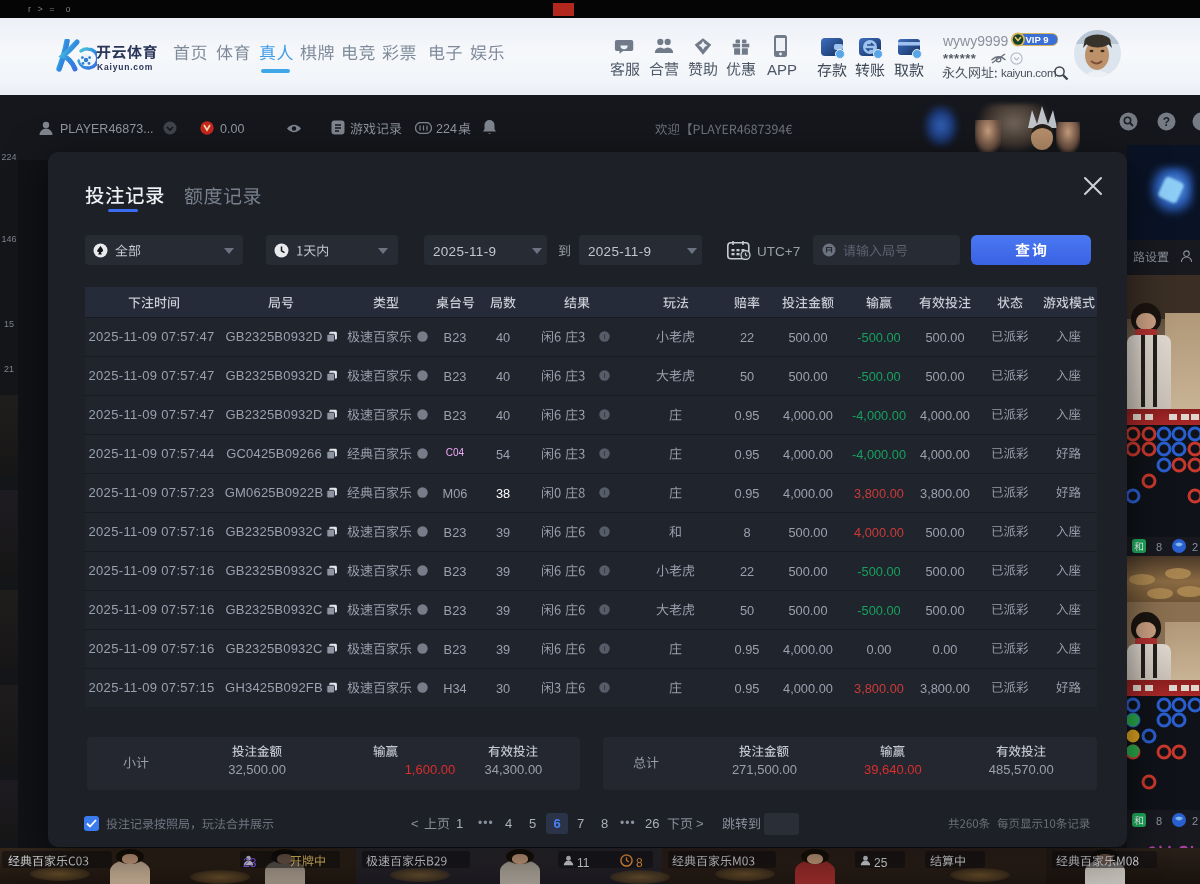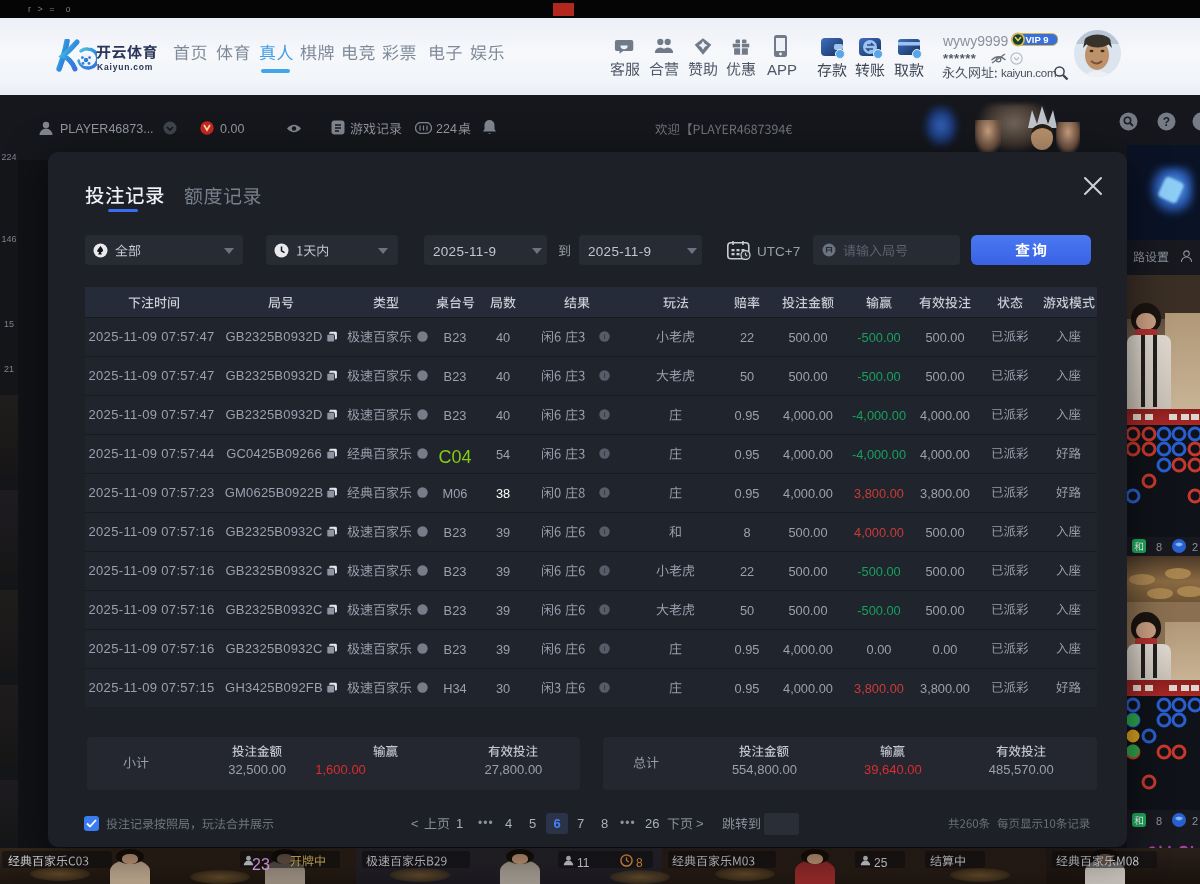--- a/index.html
+++ b/index.html
@@ -522,21 +522,21 @@
       <use href="#gr767e" x="2000"></use>
       <use href="#gr5bb6" x="3000"></use>
       <use href="#gr4e50" x="4000"></use>
       <use href="#gr43" x="5000"></use>
       <use href="#gr30" x="5638"></use>
       <use href="#gr33" x="6193"></use>
     </g>
   </svg><svg class="ab" style="left:243px;top:855px" width="11" height="11" viewBox="0 0 14 14">
     <circle cx="7" cy="4" r="3" fill="#cfd2d8"></circle>
     <path d="M1 13 a6 6 0 0 1 12 0 Z" fill="#cfd2d8"></path>
-  </svg><div style="position:absolute;left:252px;top:856px;font-size:16px;color:#f0abfc">23</div><svg style="position:absolute;left:290.0px;top:852.0px;overflow:visible" width="36.0" height="18.0">
+  </svg><div style="position:absolute;left:243px;top:856px;font-size:12px;color:#8b5cf6">23</div><svg style="position:absolute;left:290.0px;top:852.0px;overflow:visible" width="36.0" height="18.0">
     <g fill="#e8c364" transform="translate(0,13.4) scale(0.012000,-0.012000)">
       <use href="#gr5f00" x="0"></use>
       <use href="#gr724c" x="1000"></use>
       <use href="#gr4e2d" x="2000"></use>
     </g>
   </svg><svg style="position:absolute;left:366.0px;top:852.0px;overflow:visible" width="81.2" height="18.0">
     <g fill="#d8dade" transform="translate(0,13.4) scale(0.012000,-0.012000)">
       <use href="#gr6781" x="0"></use>
       <use href="#gr901f" x="1000"></use>
       <use href="#gr767e" x="2000"></use>
@@ -852,21 +852,21 @@
   </svg><svg style="position:absolute;left:346.5px;top:443.8px;overflow:visible" width="65.0" height="19.5">
     <g fill="#99a1ae" transform="translate(0,14.5) scale(0.013000,-0.013000)">
       <use href="#gr7ecf" x="0"></use>
       <use href="#gr5178" x="1000"></use>
       <use href="#gr767e" x="2000"></use>
       <use href="#gr5bb6" x="3000"></use>
       <use href="#gr4e50" x="4000"></use>
     </g>
   </svg><svg class="ab" style="left:417.0px;top:448.0px" width="11" height="11">
     <circle cx="5.5" cy="5.5" r="5.2" fill="#767d89"></circle>
-  </svg><div style="position:absolute;left:432.0px;top:446.5px;width:46px;text-align:center;font-size:18px;color:#84cc16">C04</div><div style="position:absolute;left:478.0px;top:446.5px;width:50px;text-align:center;font-size:12.8px;color:#99a1ae">54</div><svg style="position:absolute;left:541.3px;top:443.8px;overflow:visible" width="44.3" height="19.5">
+  </svg><div style="position:absolute;left:432.0px;top:446.5px;width:46px;text-align:center;font-size:10px;color:#f0abfc">C04</div><div style="position:absolute;left:478.0px;top:446.5px;width:50px;text-align:center;font-size:12.8px;color:#99a1ae">54</div><svg style="position:absolute;left:541.3px;top:443.8px;overflow:visible" width="44.3" height="19.5">
     <g fill="#99a1ae" transform="translate(0,14.5) scale(0.013000,-0.013000)">
       <use href="#gr95f2" x="0"></use>
       <use href="#gr36" x="1000"></use>
       <use href="#gr5e84" x="1855"></use>
       <use href="#gr33" x="2855"></use>
     </g>
   </svg><svg class="ab" style="left:598.5px;top:448.0px" width="11" height="11">
     <circle cx="5.5" cy="5.5" r="5.2" fill="#565d69"></circle>
     <text x="5.5" y="8" font-size="7" fill="#20242d" text-anchor="middle" font-family="Liberation Sans">i</text>
   </svg><svg style="position:absolute;left:669.0px;top:443.8px;overflow:visible" width="13.0" height="19.5">
@@ -1126,40 +1126,40 @@
       <use href="#gm6295" x="0"></use>
       <use href="#gm6ce8" x="1000"></use>
       <use href="#gm91d1" x="2000"></use>
       <use href="#gm989d" x="3000"></use>
     </g>
   </svg><div style="position:absolute;left:187.08499999999998px;top:762px;width:140px;text-align:center;font-size:13px;color:#9aa0ab">32,500.00</div><svg style="position:absolute;left:372.8px;top:741.6px;overflow:visible" width="25.0" height="18.8">
     <g fill="#c3c7cf" transform="translate(0,13.9) scale(0.012500,-0.012500)">
       <use href="#gm8f93" x="0"></use>
       <use href="#gm8d62" x="1000"></use>
     </g>
-  </svg><div style="position:absolute;left:315.265px;top:762px;width:140px;text-align:left;font-size:13px;color:#d92e2e">1,600.00</div><svg style="position:absolute;left:488.4px;top:741.6px;overflow:visible" width="50.0" height="18.8">
+  </svg><div style="position:absolute;left:315.265px;top:762px;width:140px;text-align:right;font-size:13px;color:#d92e2e">1,600.00</div><svg style="position:absolute;left:488.4px;top:741.6px;overflow:visible" width="50.0" height="18.8">
     <g fill="#c3c7cf" transform="translate(0,13.9) scale(0.012500,-0.012500)">
       <use href="#gm6709" x="0"></use>
       <use href="#gm6548" x="1000"></use>
       <use href="#gm6295" x="2000"></use>
       <use href="#gm6ce8" x="3000"></use>
     </g>
-  </svg><div style="position:absolute;left:443.44499999999994px;top:762px;width:140px;text-align:center;font-size:13px;color:#9aa0ab">27,800.00</div><div style="position:absolute;left:603px;top:737px;width:494px;height:53px;background:#24272f;border-radius:4px"></div><svg style="position:absolute;left:633.0px;top:753.2px;overflow:visible" width="26.0" height="19.5">
+  </svg><div style="position:absolute;left:443.44499999999994px;top:762px;width:140px;text-align:center;font-size:13px;color:#9aa0ab">34,300.00</div><div style="position:absolute;left:603px;top:737px;width:494px;height:53px;background:#24272f;border-radius:4px"></div><svg style="position:absolute;left:633.0px;top:753.2px;overflow:visible" width="26.0" height="19.5">
     <g fill="#9aa0ab" transform="translate(0,14.5) scale(0.013000,-0.013000)">
       <use href="#gr603b" x="0"></use>
       <use href="#gr8ba1" x="1000"></use>
     </g>
   </svg><svg style="position:absolute;left:739.4px;top:741.6px;overflow:visible" width="50.0" height="18.8">
     <g fill="#c3c7cf" transform="translate(0,13.9) scale(0.012500,-0.012500)">
       <use href="#gm6295" x="0"></use>
       <use href="#gm6ce8" x="1000"></use>
       <use href="#gm91d1" x="2000"></use>
       <use href="#gm989d" x="3000"></use>
     </g>
-  </svg><div style="position:absolute;left:694.43px;top:762px;width:140px;text-align:center;font-size:13px;color:#9aa0ab">554,800.00</div><svg style="position:absolute;left:880.4px;top:741.6px;overflow:visible" width="25.0" height="18.8">
+  </svg><div style="position:absolute;left:694.43px;top:762px;width:140px;text-align:center;font-size:13px;color:#9aa0ab">271,500.00</div><svg style="position:absolute;left:880.4px;top:741.6px;overflow:visible" width="25.0" height="18.8">
     <g fill="#c3c7cf" transform="translate(0,13.9) scale(0.012500,-0.012500)">
       <use href="#gm8f93" x="0"></use>
       <use href="#gm8d62" x="1000"></use>
     </g>
   </svg><div style="position:absolute;left:822.87px;top:762px;width:140px;text-align:center;font-size:13px;color:#d92e2e">39,640.00</div><svg style="position:absolute;left:996.3px;top:741.6px;overflow:visible" width="50.0" height="18.8">
     <g fill="#c3c7cf" transform="translate(0,13.9) scale(0.012500,-0.012500)">
       <use href="#gm6709" x="0"></use>
       <use href="#gm6548" x="1000"></use>
       <use href="#gm6295" x="2000"></use>
       <use href="#gm6ce8" x="3000"></use>

